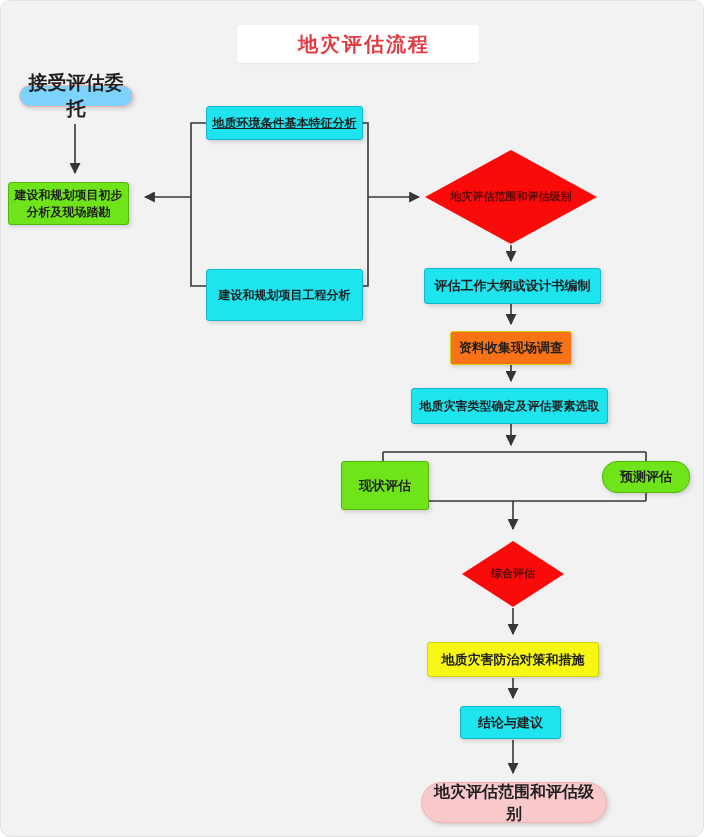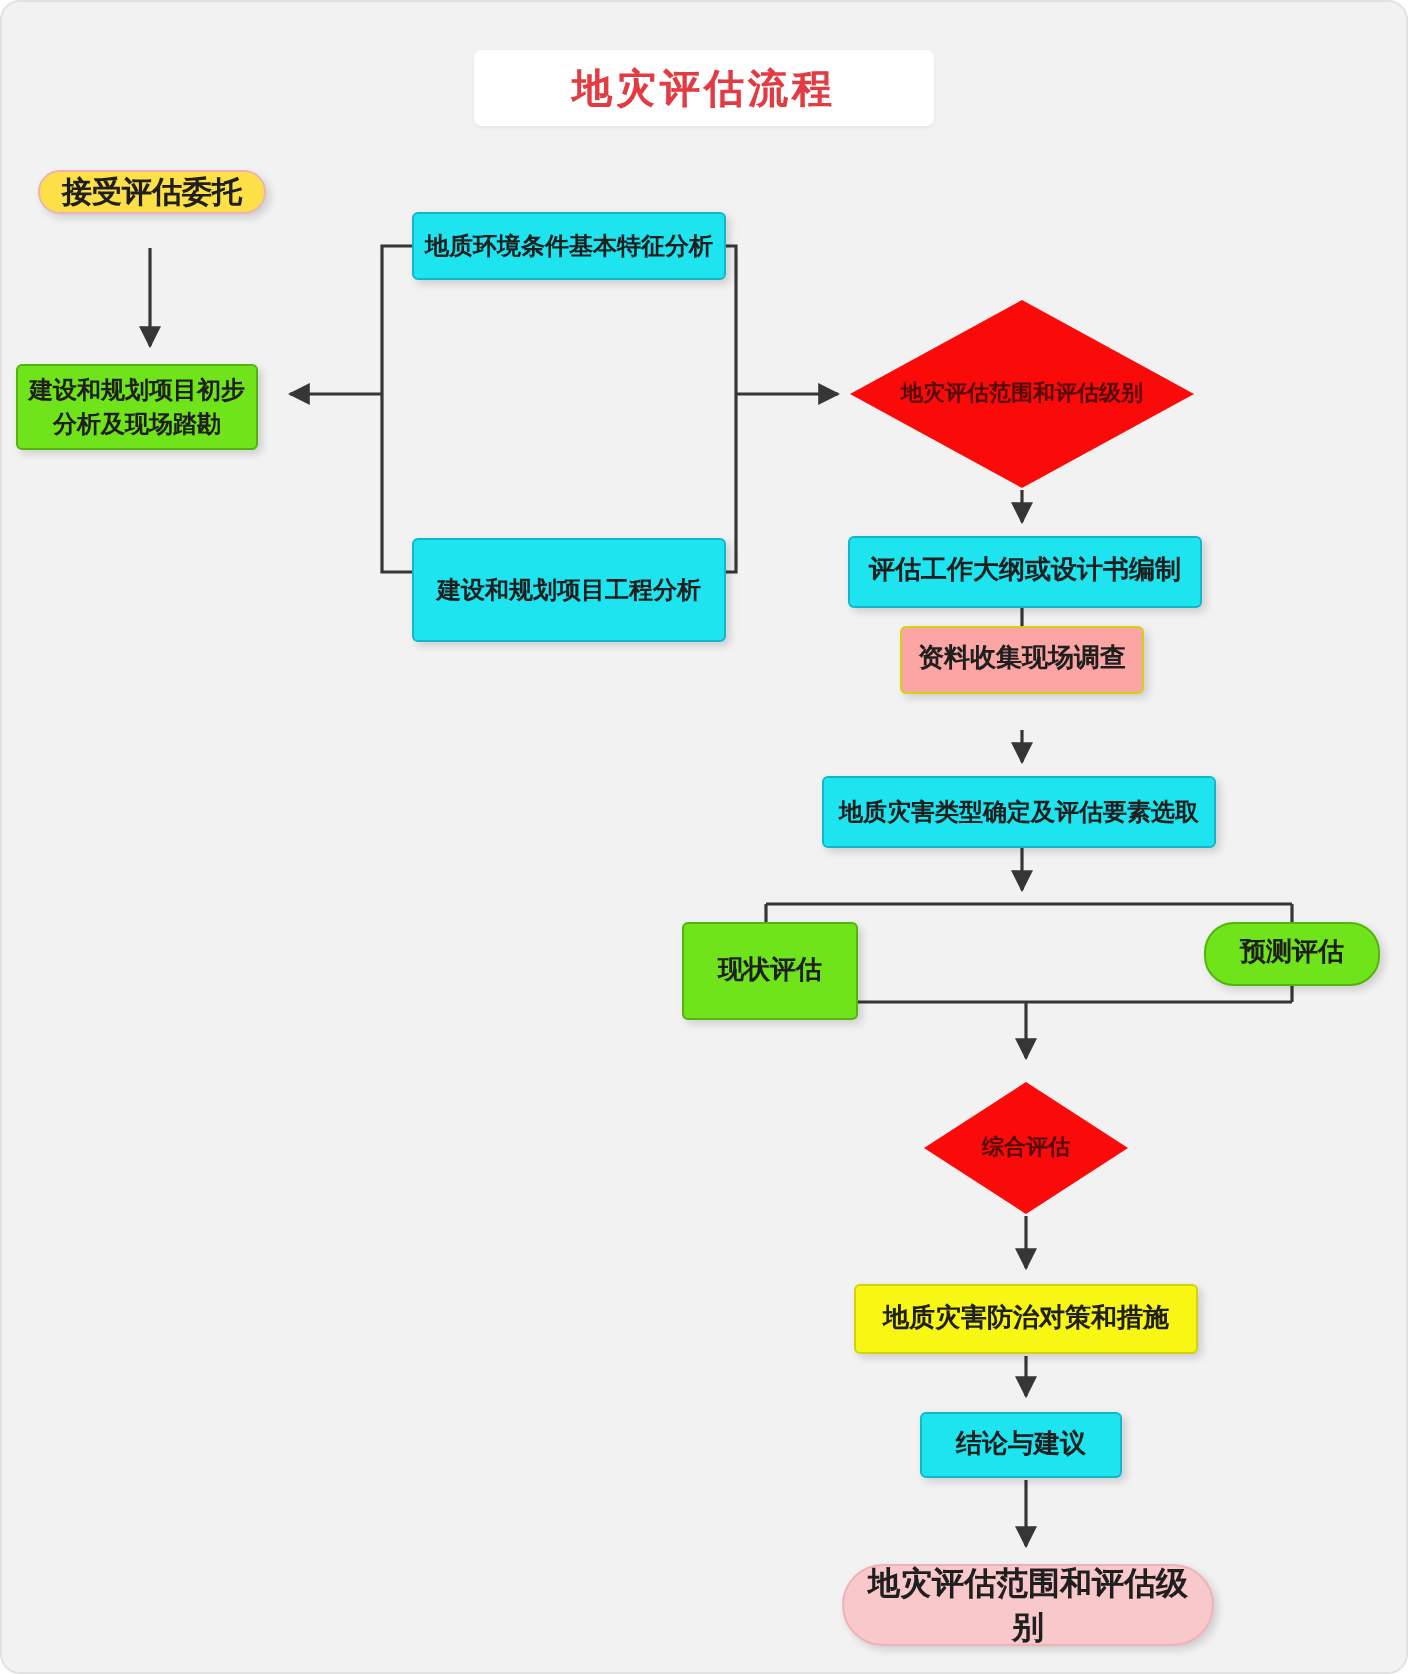--- a/index.html
+++ b/index.html
@@ -54,35 +54,35 @@
       <path d="M510,423 V444" marker-end="url(#arr)"></path>
       <path d="M382,451 H645 M382,451 V460 M645,451 V460"></path>
       <path d="M382,492 V500 M645,492 V500 M382,500 H645"></path>
       <path d="M512,500 V528" marker-end="url(#arr)"></path>
       <path d="M512,607 V633" marker-end="url(#arr)"></path>
       <path d="M512,677 V697" marker-end="url(#arr)"></path>
       <path d="M512,739 V772" marker-end="url(#arr)"></path>
     </g>
   </svg>
 
-  <div class="title-box" style="color: rgb(226, 59, 66);">地灾评估流程</div>
+  <div class="title-box" style="color: rgb(226, 59, 66); padding-left: 12px;">地灾评估流程</div>
 
-  <div class="node stadium b-pink" style="left: 18px; top: 84px; width: 114px; height: 22px; font-size: 15px; background: #fde047;">接受评估委托</div>
+  <div class="node stadium b-pink" style="left: 18px; top: 84px; width: 114px; height: 22px; font-size: 19px; background: #7dd3fc;">接受评估委托</div>
 
   <div class="node rect b-green" style="left: 7px; top: 181px; width: 121px; height: 43px; font-size: 12px; background: rgb(112, 228, 26);">建设和规划项目初步分析及现场踏勘</div>
 
-  <div class="node rect b-cyan" style="left: 205px; top: 105px; width: 157px; height: 34px; font-size: 12px; background: rgb(29, 228, 238);">地质环境条件基本特征分析</div>
+  <div class="node rect b-cyan" style="left: 205px; top: 105px; width: 157px; height: 34px; font-size: 12px; background: rgb(29, 228, 238); text-decoration: underline;">地质环境条件基本特征分析</div>
 
   <div class="node rect b-cyan" style="left: 205px; top: 268px; width: 157px; height: 52px; font-size: 12px; background: rgb(29, 228, 238);">建设和规划项目工程分析</div>
 
   <div class="node diamond" style="left: 424px; top: 149px; width: 172px; height: 94px; font-size: 11px; background: rgb(251, 10, 10);">地灾评估范围和评估级别</div>
 
   <div class="node rect b-cyan" style="left: 423px; top: 267px; width: 177px; height: 36px; font-size: 13px; background: rgb(29, 228, 238);">评估工作大纲或设计书编制</div>
 
-  <div class="node rect b-yellow" style="left: 449px; top: 312px; width: 122px; height: 34px; font-size: 13px; background: #fca5a5;">资料收集现场调查</div>
+  <div class="node rect b-yellow" style="left: 449px; top: 330px; width: 122px; height: 34px; font-size: 13px; background: #f97316;">资料收集现场调查</div>
 
   <div class="node rect b-cyan" style="left: 410px; top: 387px; width: 197px; height: 36px; font-size: 12px; background: rgb(29, 228, 238);">地质灾害类型确定及评估要素选取</div>
 
   <div class="node rect b-green" style="left: 340px; top: 460px; width: 88px; height: 49px; font-size: 13px; background: rgb(112, 228, 26);">现状评估</div>
 
   <div class="node rect b-green" style="left: 601px; top: 460px; width: 88px; height: 32px; font-size: 13px; background: rgb(112, 228, 26); border-radius: 15px;">预测评估</div>
 
   <div class="node diamond" style="left: 461px; top: 540px; width: 102px; height: 66px; font-size: 11px; background: rgb(251, 10, 10);">综合评估</div>
 
   <div class="node rect b-yellow" style="left: 426px; top: 641px; width: 172px; height: 35px; font-size: 13px; background: rgb(248, 247, 19);">地质灾害防治对策和措施</div>

